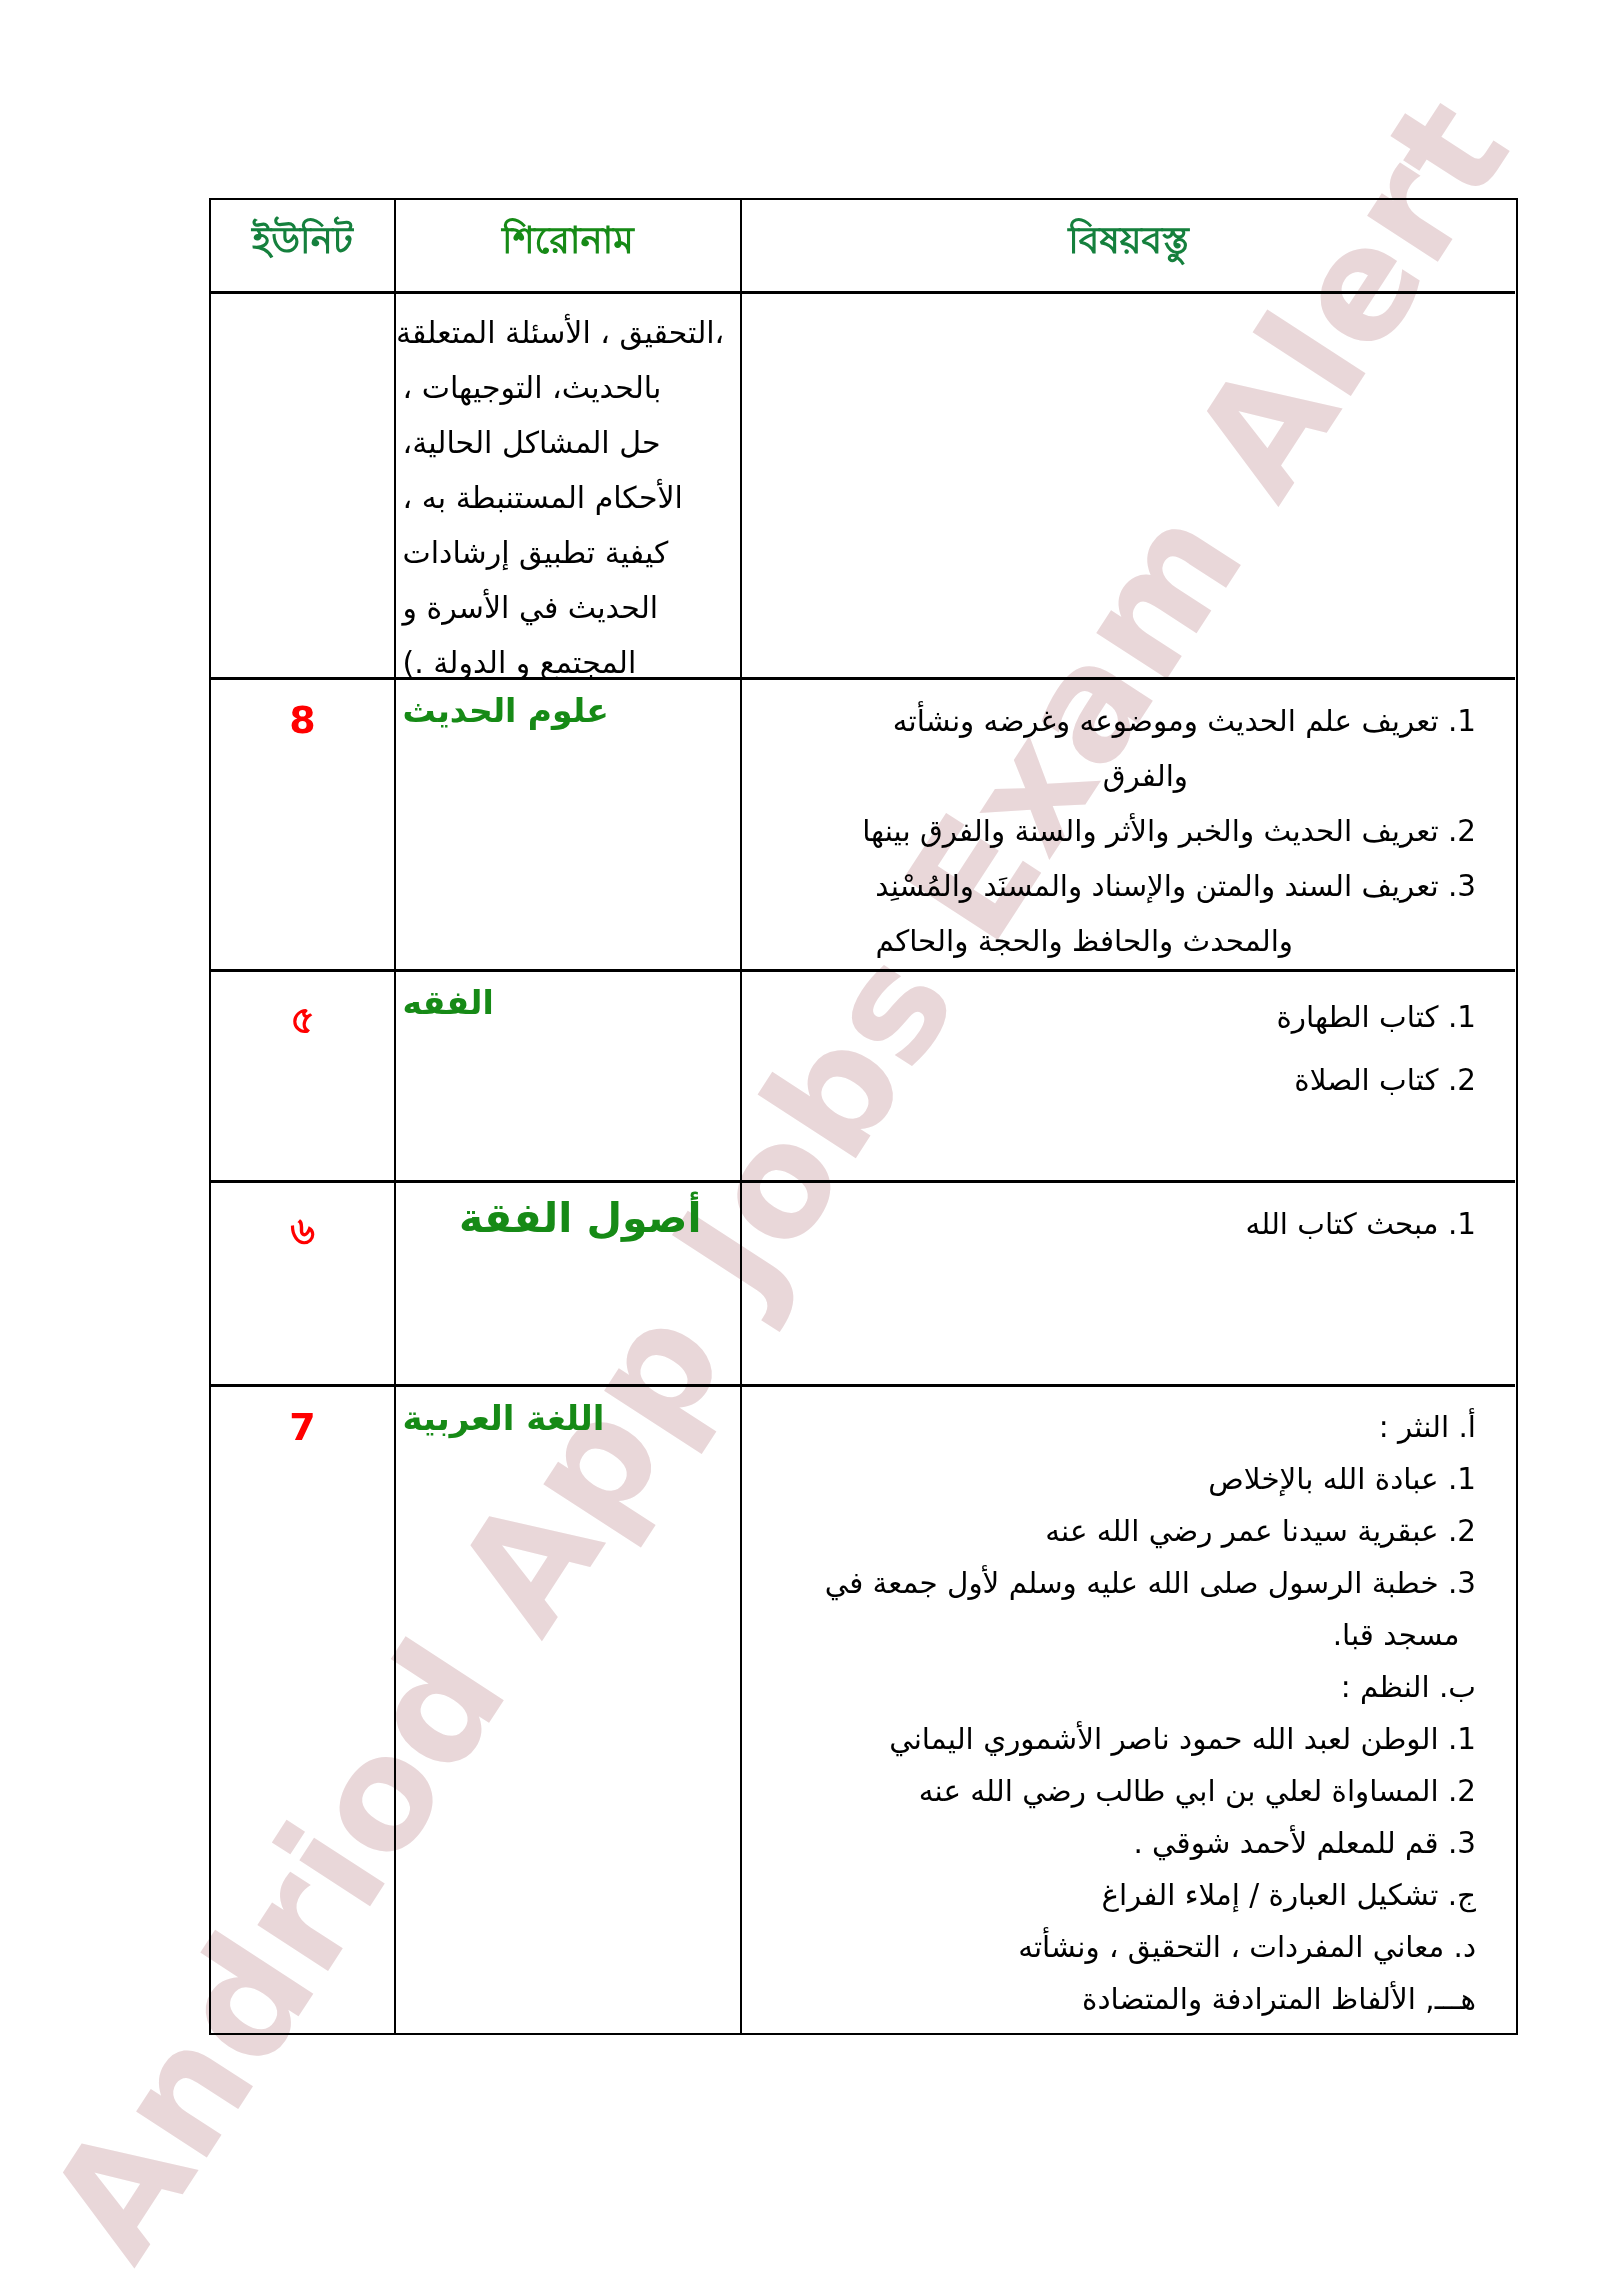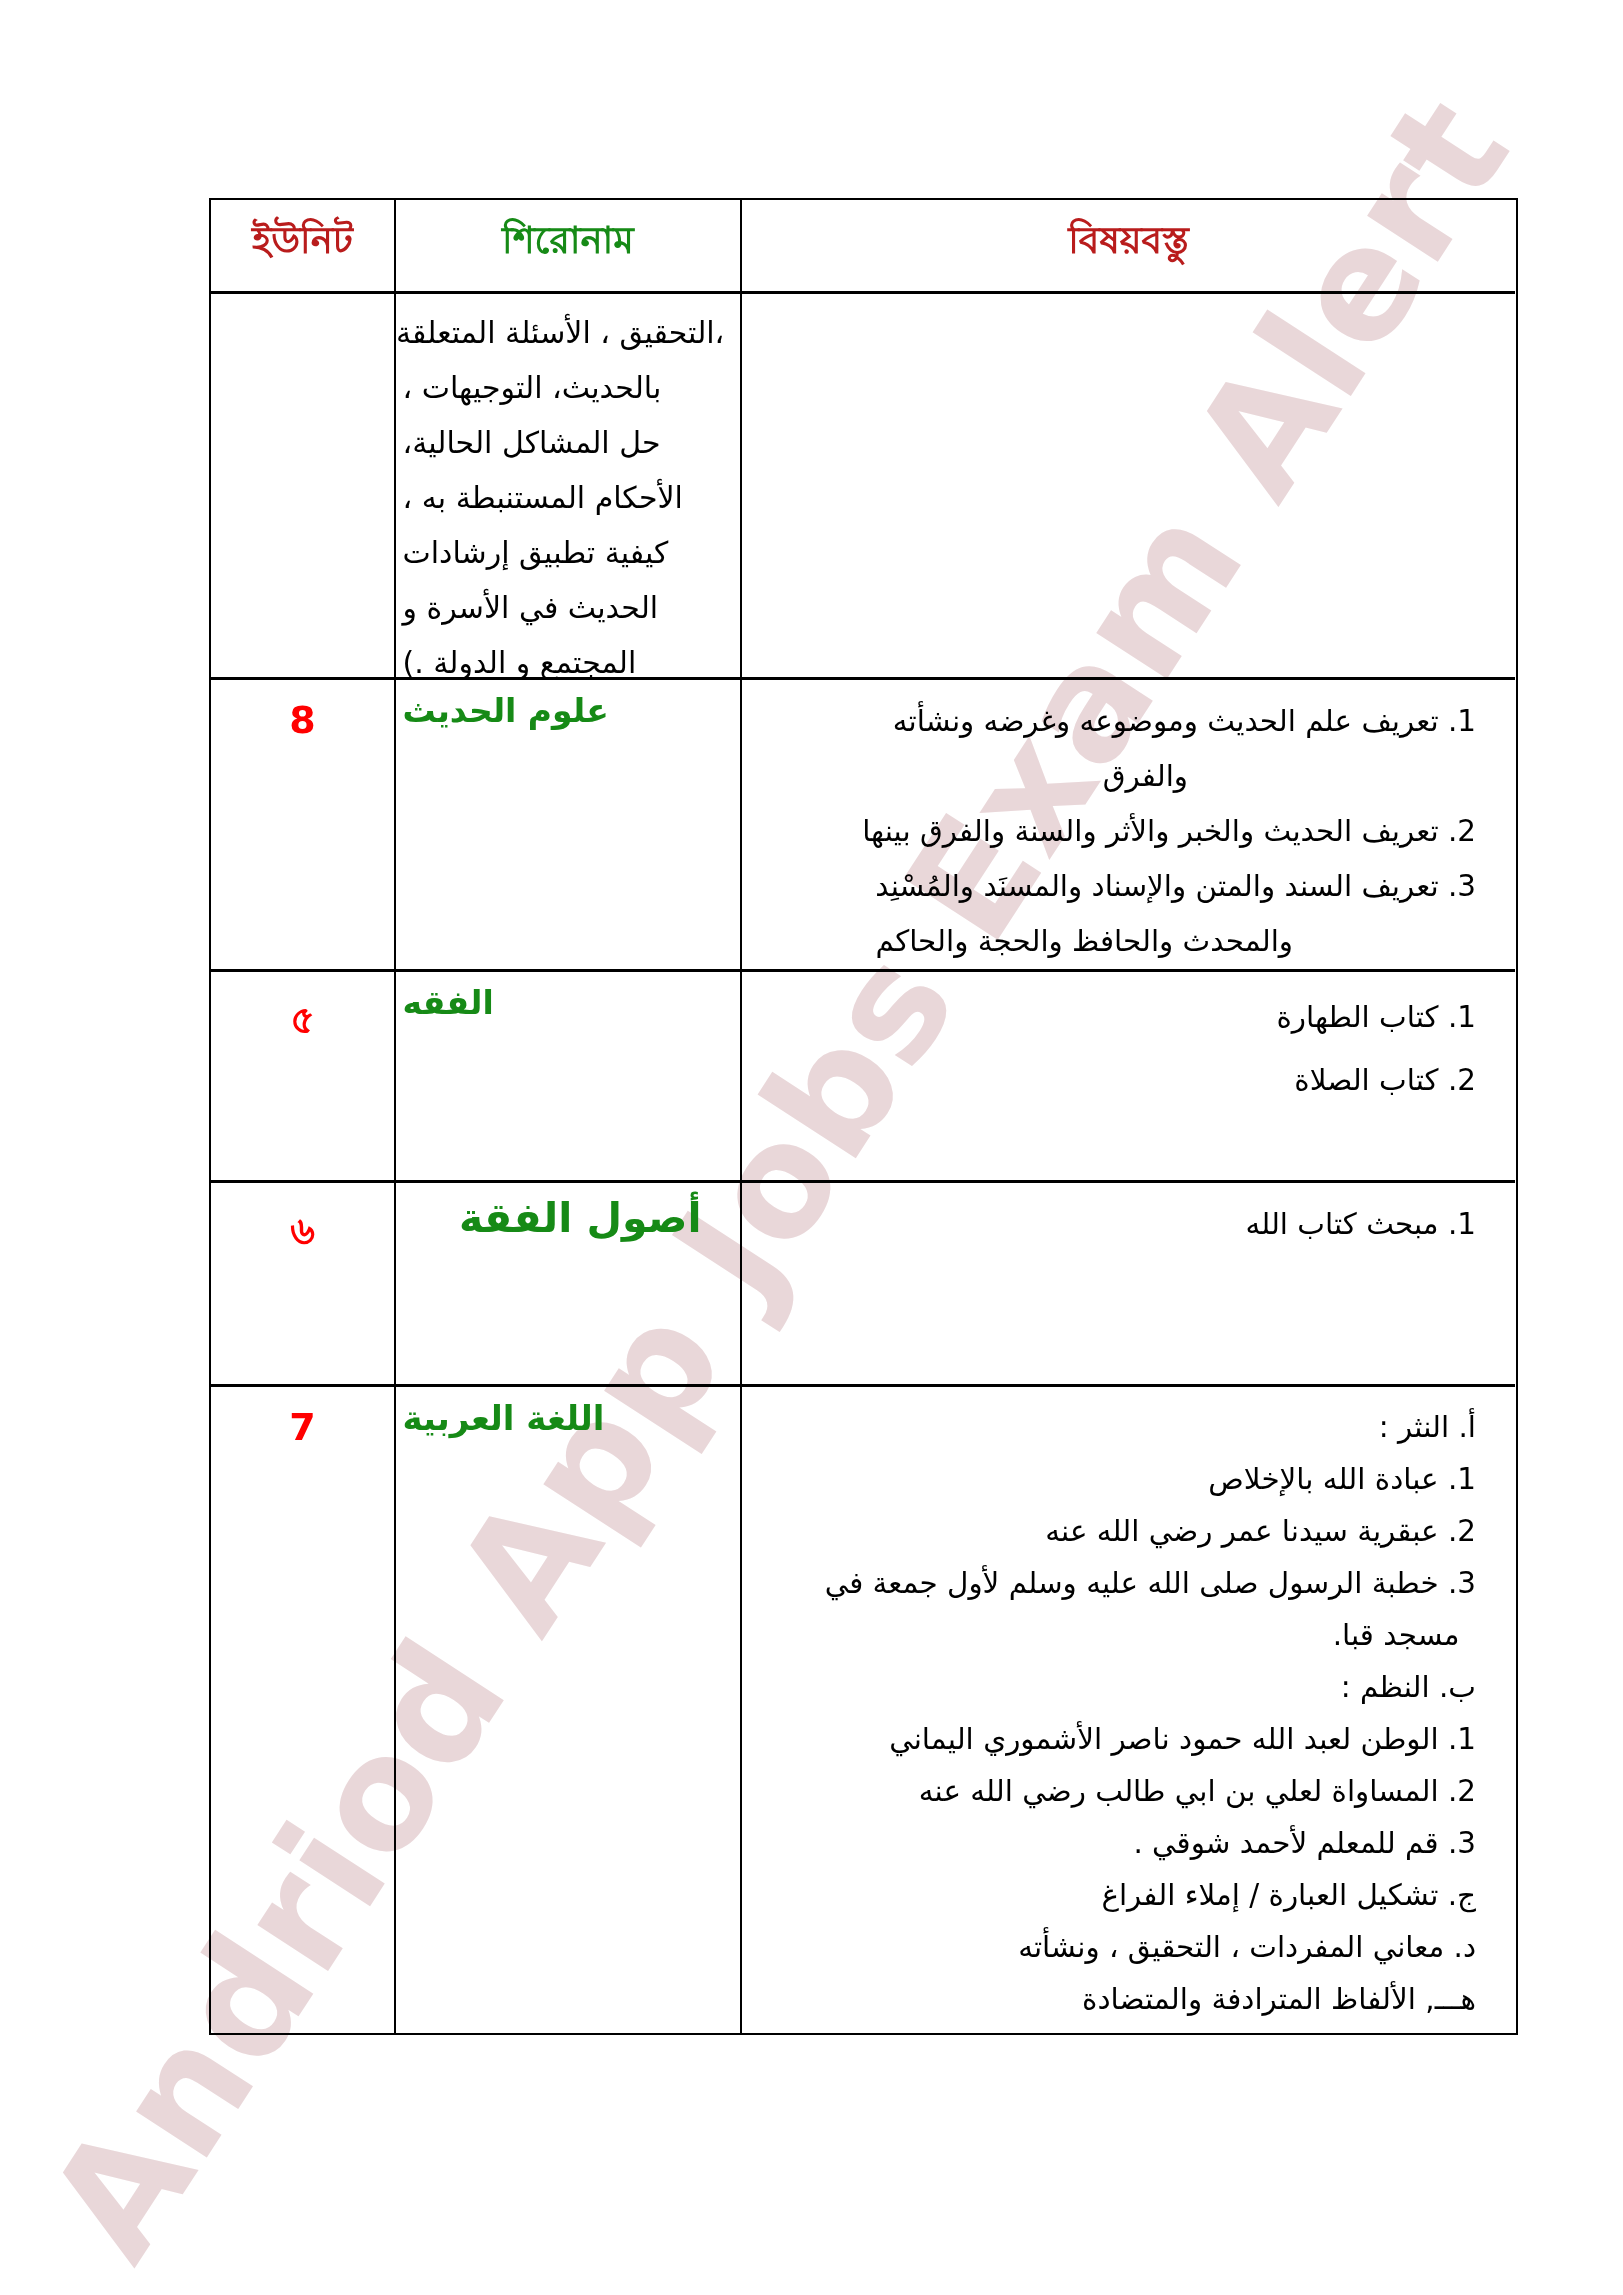--- a/index.html
+++ b/index.html
@@ -56,21 +56,21 @@
   .last-col { border-right: none; }
   .last-row { border-bottom: none; }
 
   
   .hdr {
     text-align: center;
     padding-top: 10.5px;
     font-size: 37px;
     font-weight: bold;
   }
-  .red   { color: #b91c1c; }
+  .red   { color: #15803d; }
   .green { color: #168a16; }
 
   
   .unit-cell {
     text-align: center;
     padding-top: 18.3px;
     font-size: 38px;
     font-weight: bold;
     color: #ff0000;
   }

